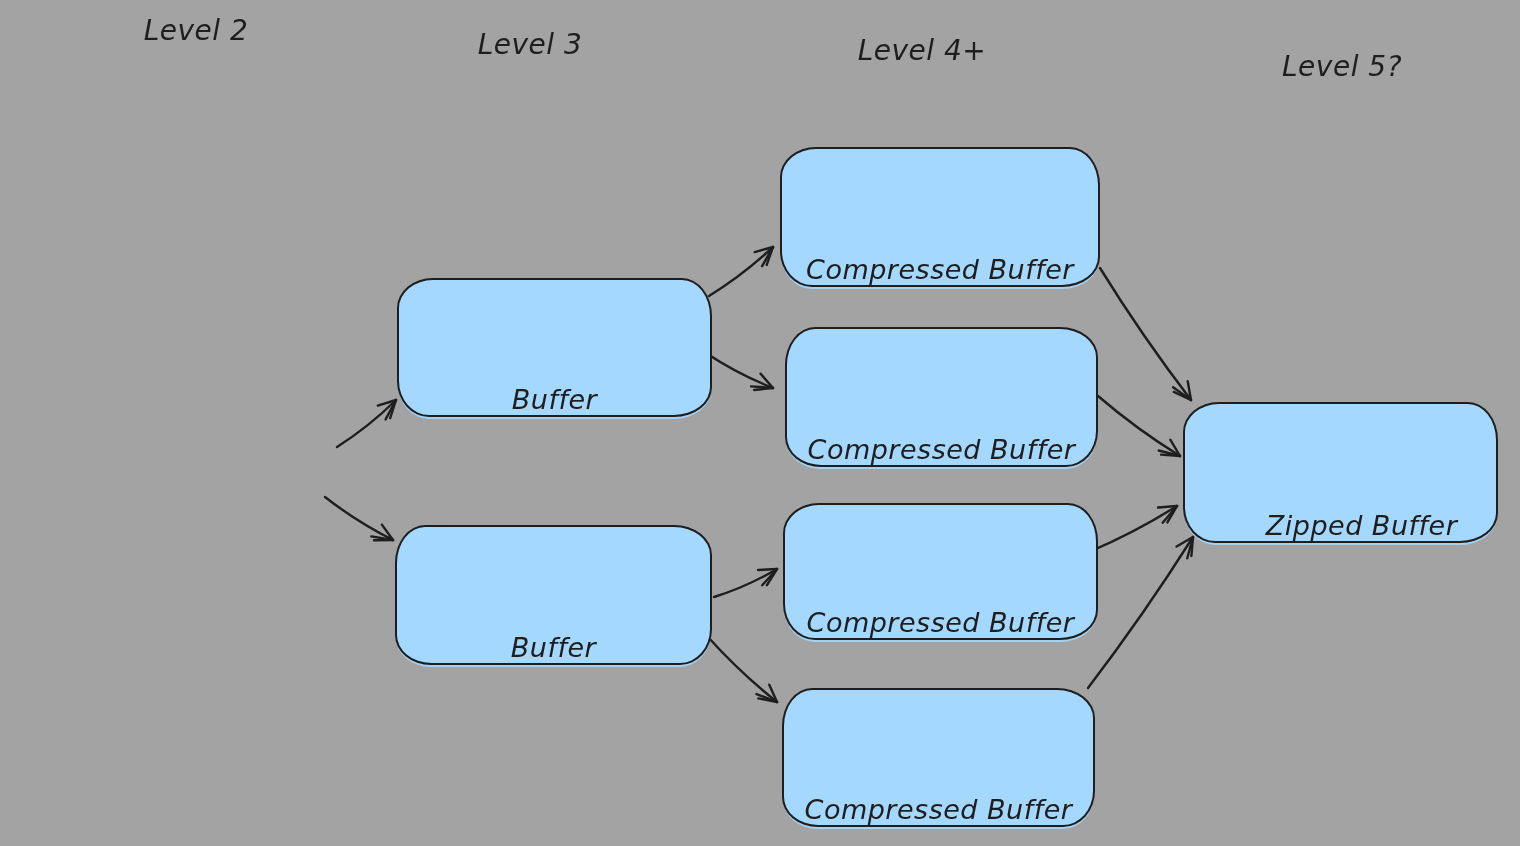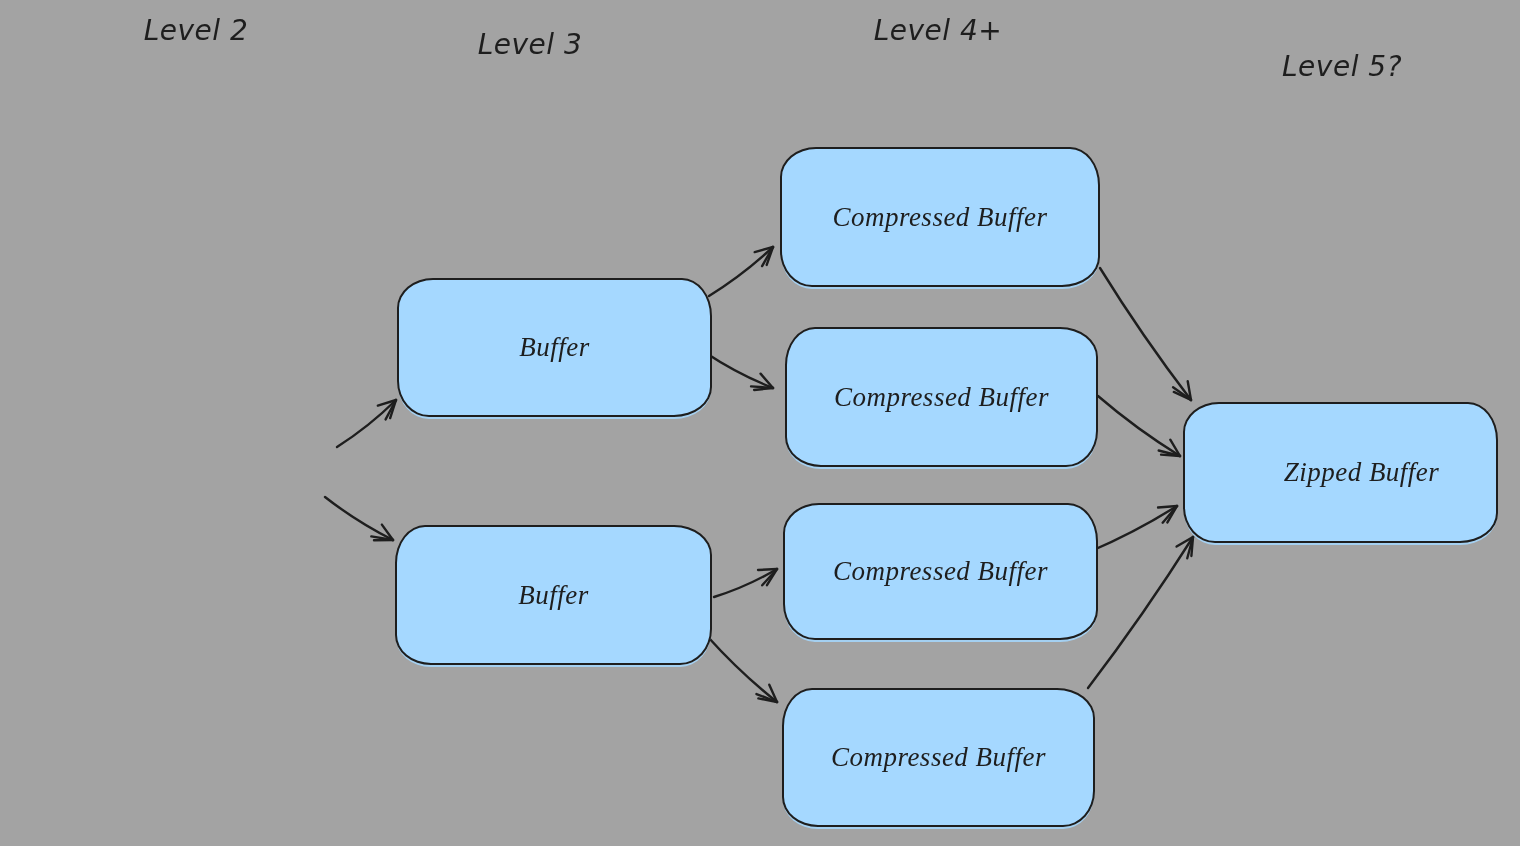--- a/index.html
+++ b/index.html
@@ -33,24 +33,23 @@
     letter-spacing: 0.5px;
     white-space: nowrap;
     font-style: oblique 8deg;
   }
   .node {
     position: absolute;
     background: #a5d8ff;
     border: 2.6px solid #1e1e1e;
     border-radius: 36px 30px 38px 32px / 30px 38px 30px 36px;
     display: flex;
-    align-items: center;
+    align-items: flex-end;
     justify-content: center;
     box-shadow: 0 3px 0 -1px rgba(165, 216, 255, 0.85);
-    font-family: Liberation Serif, serif;
   }
   .node:nth-child(odd) {
     border-radius: 30px 38px 32px 36px / 38px 30px 36px 30px;
   }
   .node-label {
     font-size: 27px;
     font-weight: 500;
     letter-spacing: 0.5px;
     white-space: nowrap;
     font-style: oblique 6deg;
@@ -99,21 +98,21 @@
       <path d="M 1177 506 L 1158.0639293768056 507.5573147894355" class="edge"></path>
       <path d="M 1177 506 L 1162.6806845532894 522.7020120086653" class="edge"></path>
       <path d="M 1088 688 Q 1143.784064032311 614.7836206847197 1193 537" class="edge"></path>
       <path d="M 1193 537 L 1191.4032672917056 555.9327875564657" class="edge"></path>
       <path d="M 1193 537 L 1176.5746619486868 546.5503020842317" class="edge"></path>
       <path d="M 1193 537 L 1187.2563045131244 558.2369951300566" class="edge"></path>
     </svg>
 
   <div class="col-header" style="left: 196px; top: 14px;">Level 2</div>
   <div class="col-header" style="left: 530px; top: 28px;">Level 3</div>
-  <div class="col-header" style="left: 922px; top: 14px; margin-left: 16px;">Level 4+</div>
+  <div class="col-header" style="left: 922px; top: 34px;">Level 4+</div>
   <div class="col-header" style="left: 1342px; top: 26px; margin-top: 24px;">Level 5?</div>
 
   <div class="node" style="left: 397px; top: 278px; width: 315px; height: 139px;">
     <span class="node-label">Buffer</span>
   </div>
   <div class="node" style="left: 395px; top: 525px; width: 317px; height: 140px;">
     <span class="node-label">Buffer</span>
   </div>
   <div class="node" style="left: 780px; top: 147px; width: 320px; height: 140px;">
     <span class="node-label">Compressed Buffer</span>

